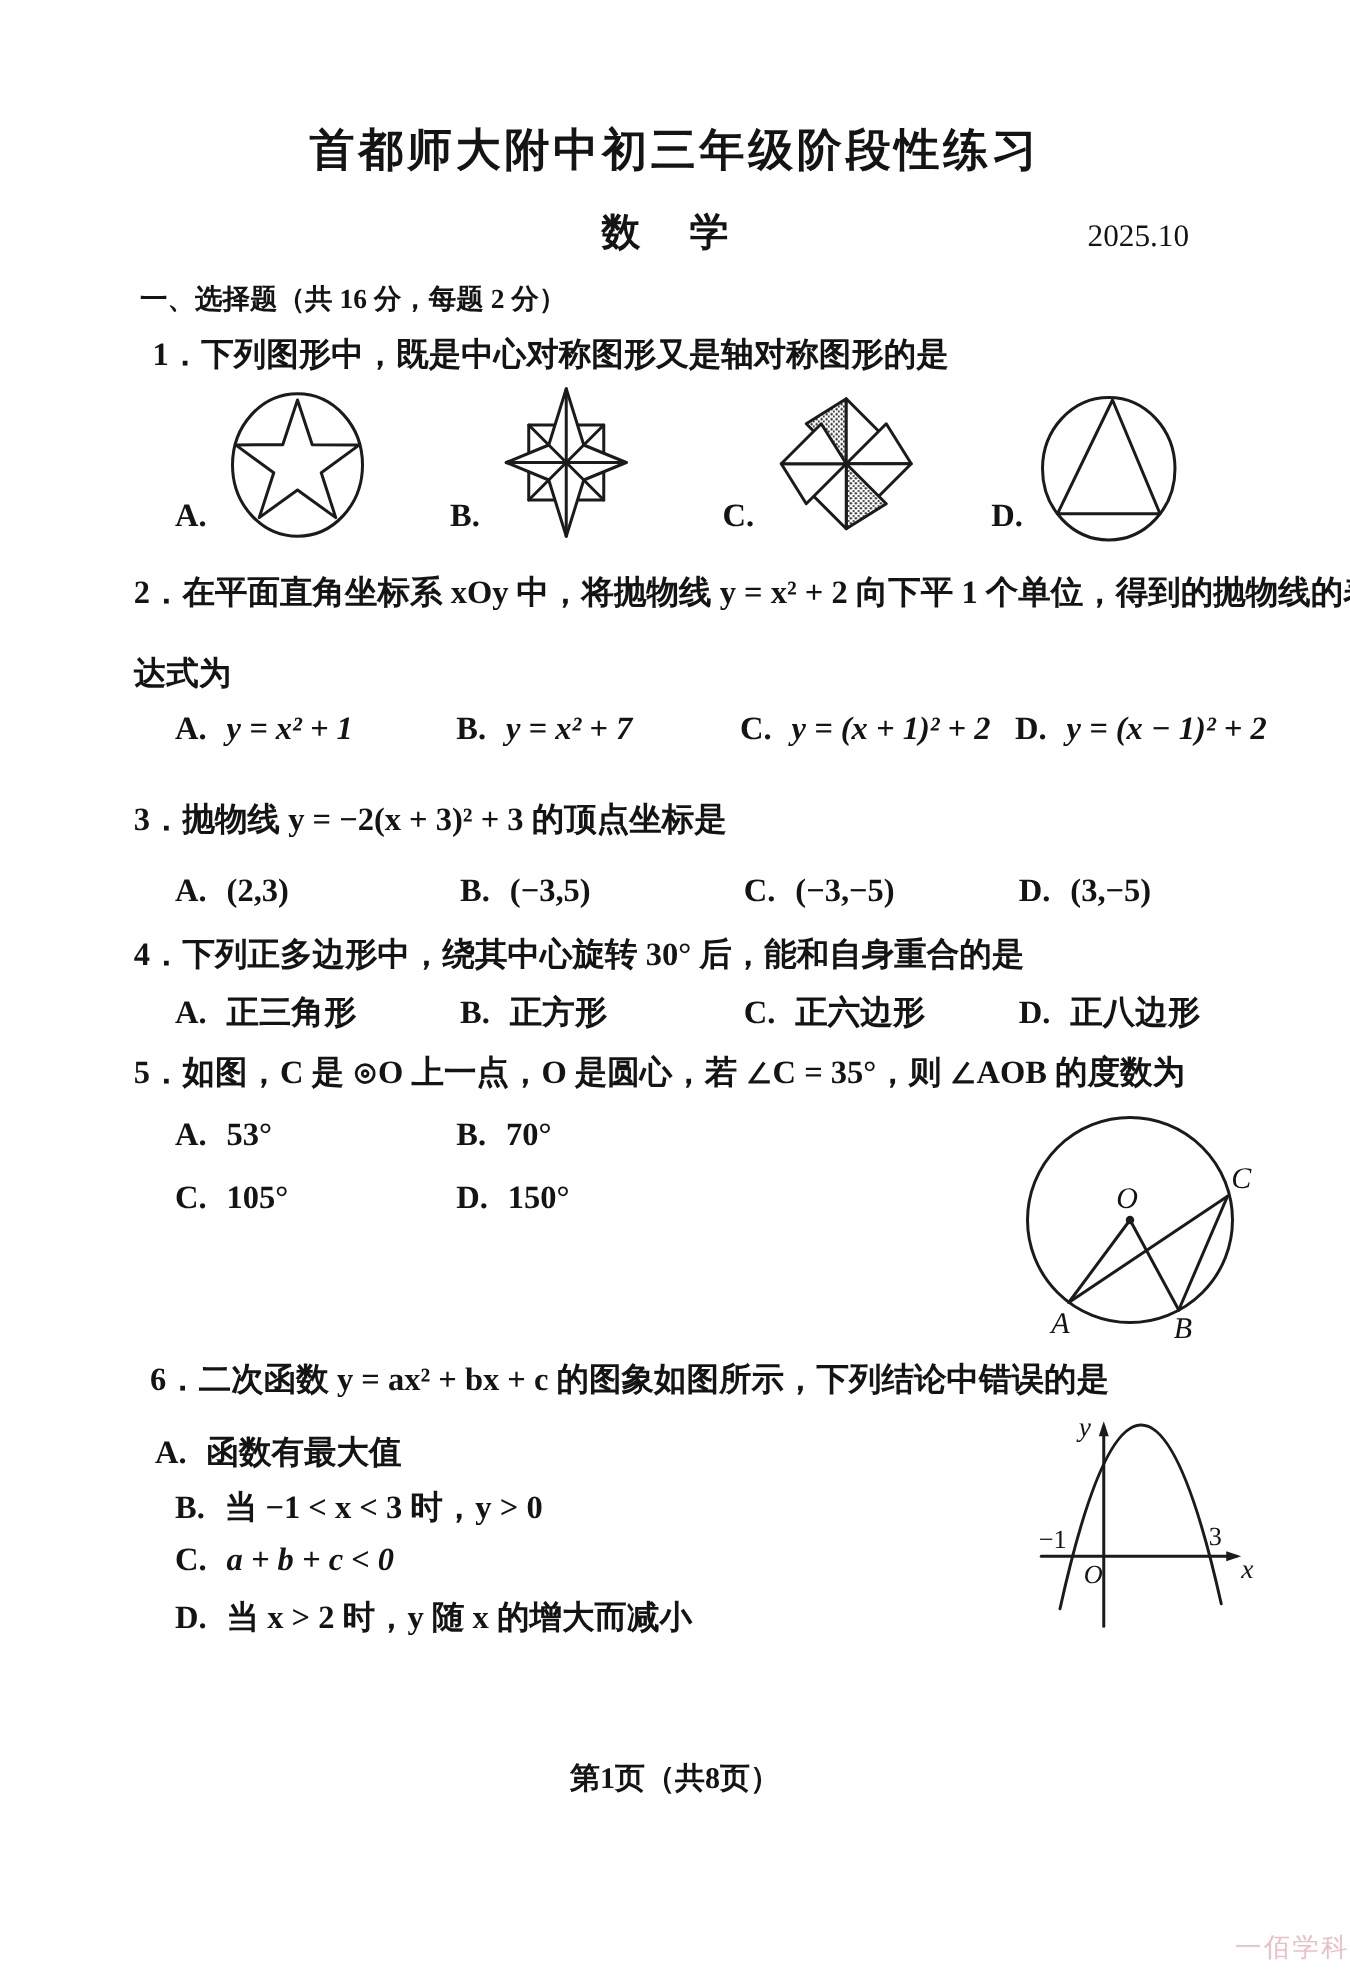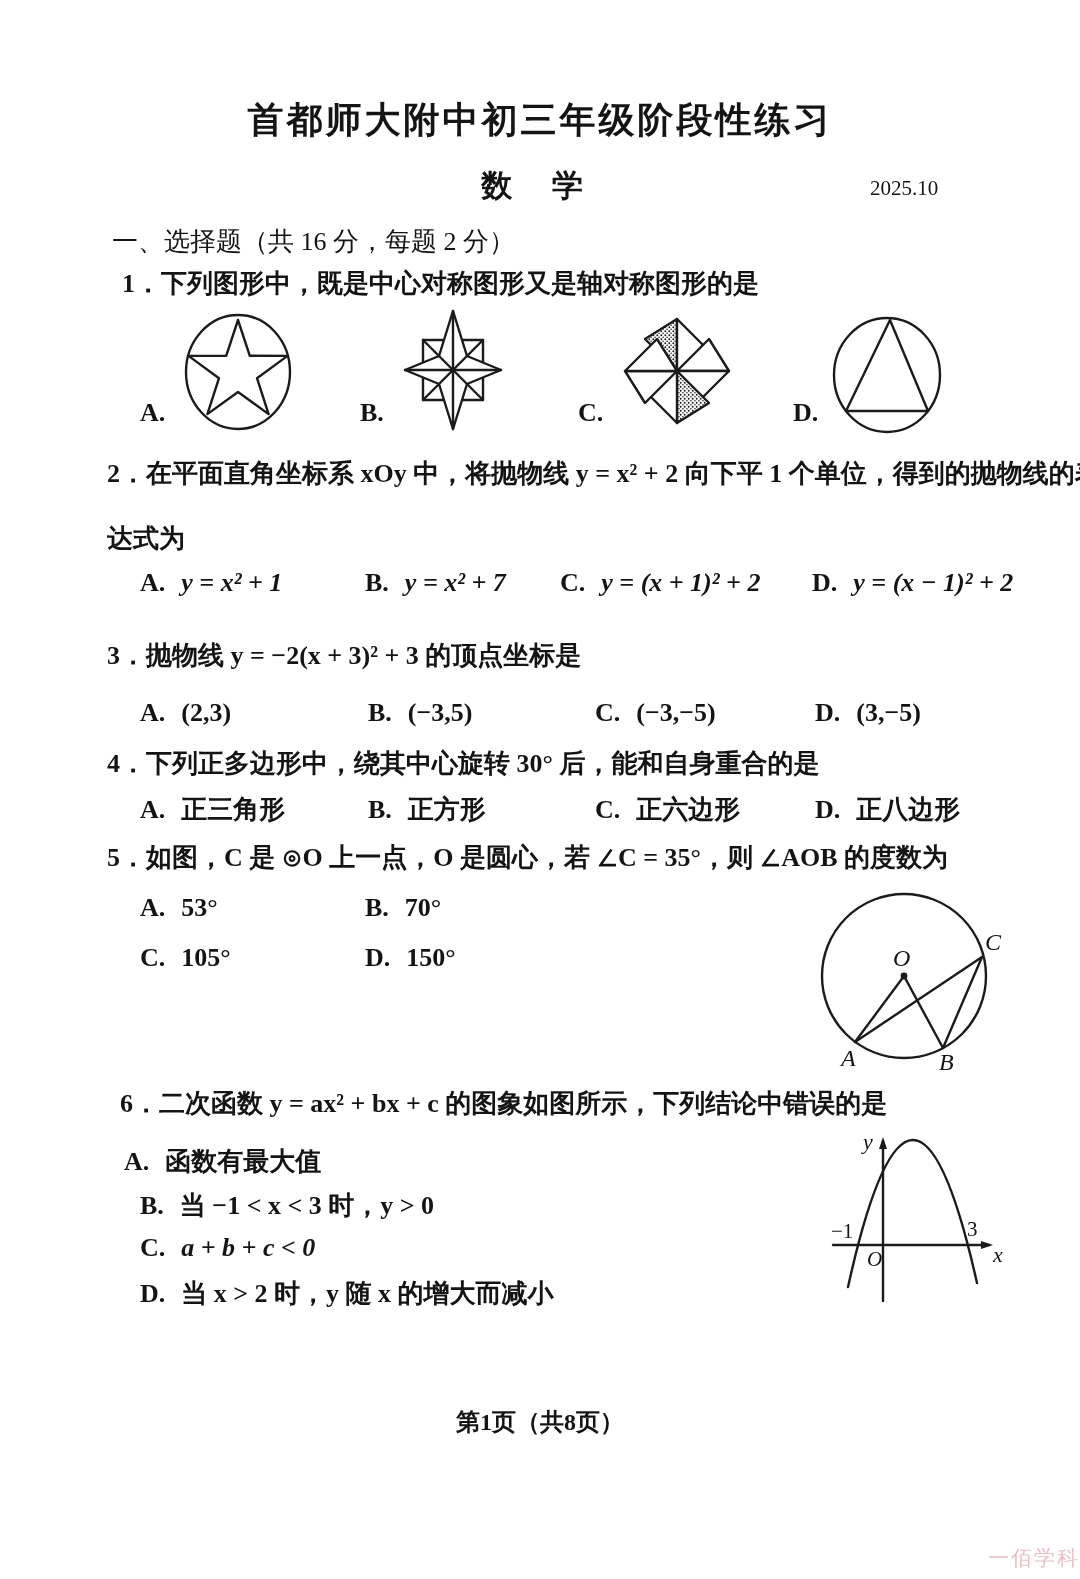--- a/index.html
+++ b/index.html
@@ -5,22 +5,22 @@
   * { box-sizing: border-box; }
   html,body { margin:0; padding:0; background:#ffffff; }
   body {
     width:1080px; height:1579px; position:relative; overflow:hidden;
     font-family:"Liberation Serif", serif; color:#141414;
     -webkit-font-smoothing:antialiased;
   }
   .abs { position:absolute; white-space:nowrap; }
   .title { left:0; width:1080px; text-align:center; font-size:36px; font-weight:700; letter-spacing:3px; }
   .subject { left:0; width:1080px; text-align:center; font-size:31px; font-weight:700; letter-spacing:16px; }
-  .date { font-size:21px; }
-  .section { font-size:26px; font-weight:400; }
+  .date { font-size:25px; }
+  .section { font-size:22px; font-weight:700; }
   .qtext { font-size:26px; font-weight:600; }
   .opt { font-size:26px; font-weight:600; }
   .opt .olabel { font-family:"Liberation Serif", serif; font-weight:600; }
   .opt .oval { margin-left:16px; }
   .math { font-style:italic; font-family:"Liberation Serif", serif; }
   .figlabel { font-size:26px; font-weight:600; }
   .footer { left:0; width:1080px; text-align:center; font-size:24px; font-weight:700; }
   .watermark { font-size:21px; color:rgba(214,128,134,0.50); letter-spacing:2px; }
   svg { display:block; }
   svg text { font-family:"Liberation Serif", serif; fill:#141414; }
@@ -97,21 +97,21 @@
   </div>
 
   <div class="abs qtext" style="left:107px; top:456px">2．在平面直角坐标系 xOy 中，将抛物线 y = x² + 2 向下平 1 个单位，得到的抛物线的表</div>
   <div class="abs qtext" style="left:107px; top:521px">达式为</div>
   <div class="abs opt" style="left:140px; top:568px">
     <span class="olabel">A.</span><span class="oval math">y = x² + 1</span>
   </div>
   <div class="abs opt" style="left:365px; top:568px">
     <span class="olabel">B.</span><span class="oval math">y = x² + 7</span>
   </div>
-  <div class="abs opt" style="left:560px; top:568px">
+  <div class="abs opt" style="left:592px; top:568px">
     <span class="olabel">C.</span><span class="oval math">y = (x + 1)² + 2</span>
   </div>
   <div class="abs opt" style="left:812px; top:568px">
     <span class="olabel">D.</span><span class="oval math">y = (x − 1)² + 2</span>
   </div>
 
   <div class="abs qtext" style="left:107px; top:638px">3．抛物线 y = −2(x + 3)² + 3 的顶点坐标是</div>
   <div class="abs opt" style="left:140px; top:698px">
     <span class="olabel">A.</span><span class="oval">(2,3)</span>
   </div>

